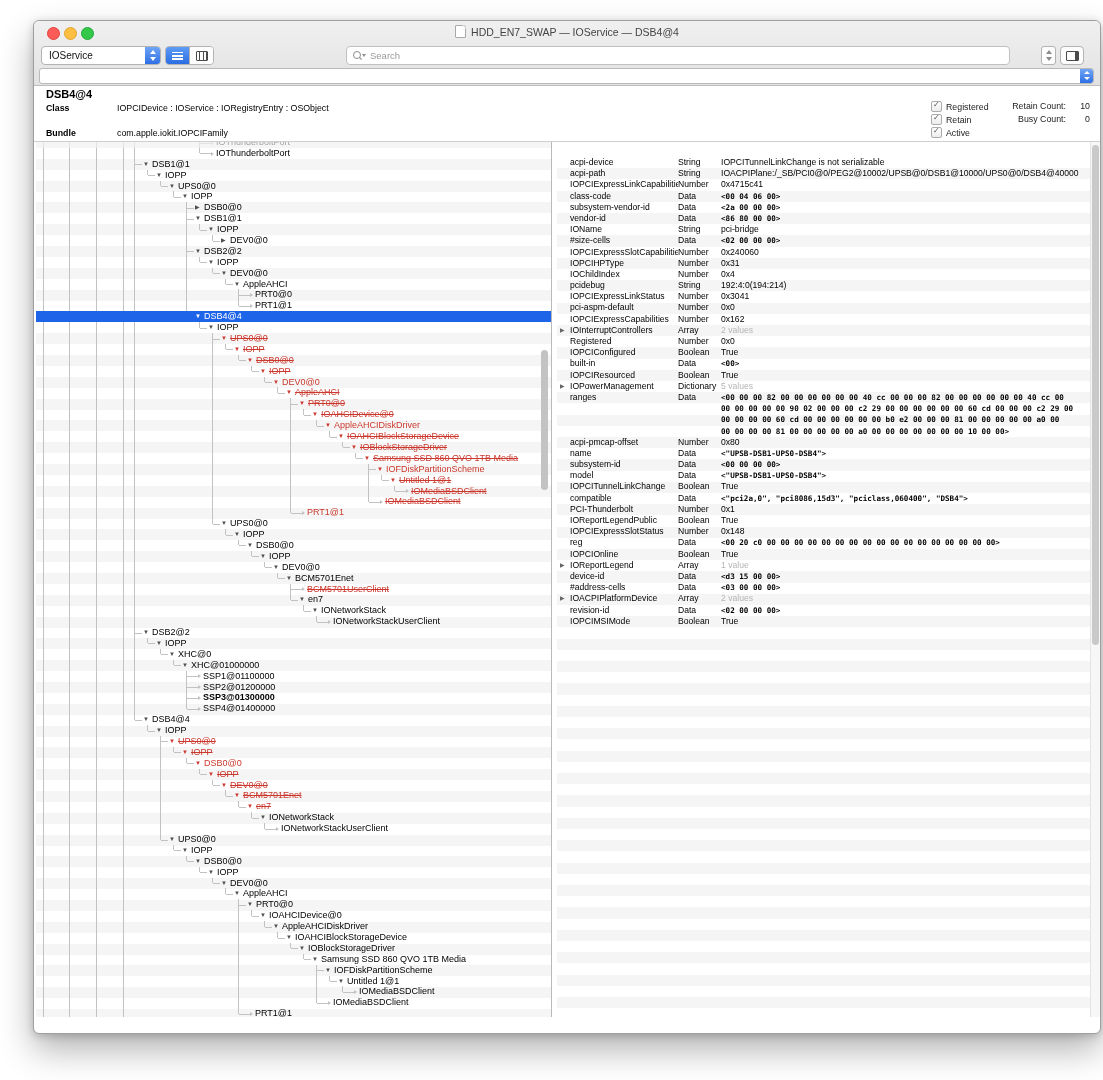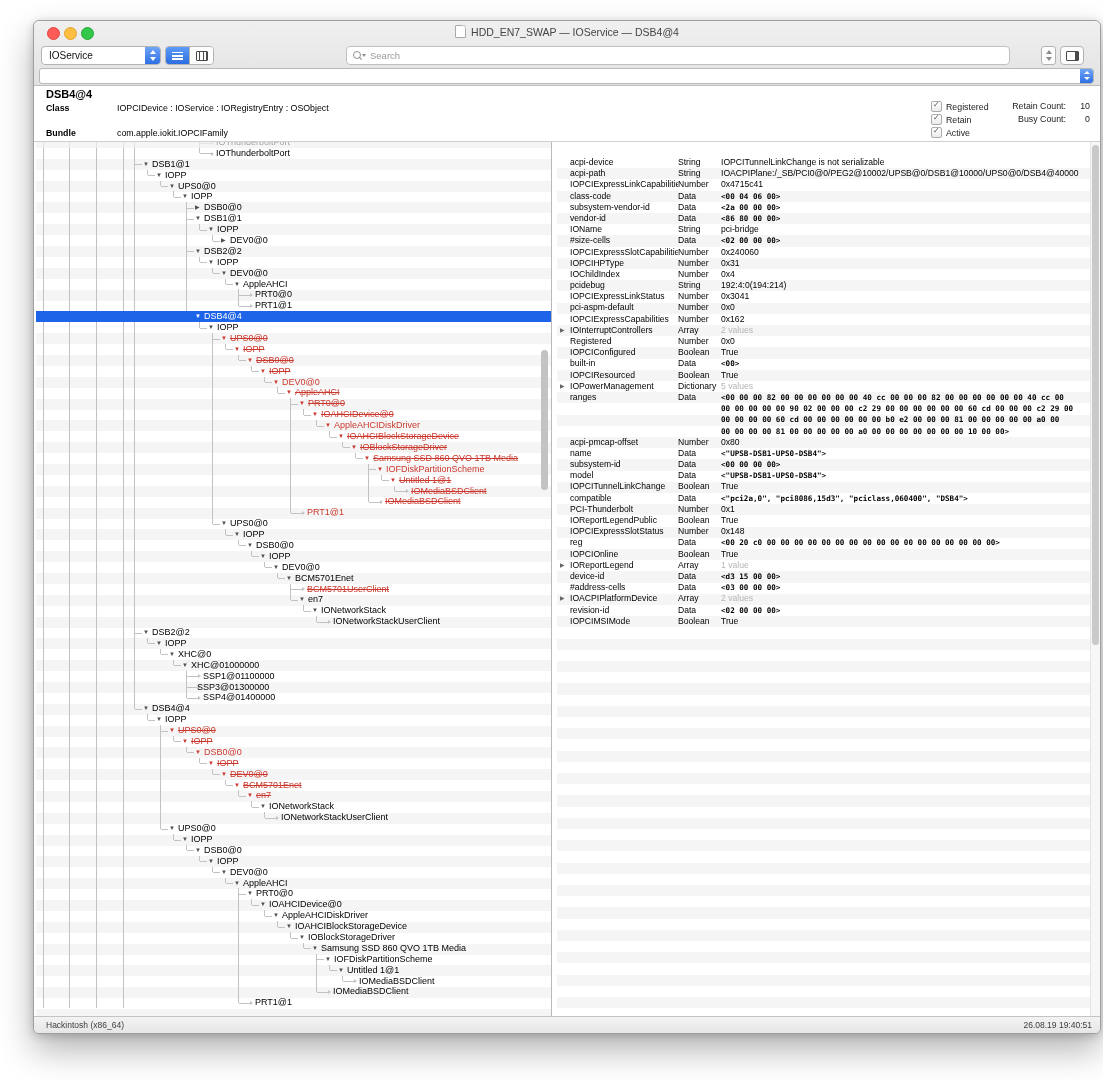--- a/index.html
+++ b/index.html
@@ -792,21 +792,33 @@
             <div class="trow">
               <div class="tg" style="left: 7px;"></div>
               <div class="tg" style="left: 33px;"></div>
               <div class="tg" style="left: 60px;"></div>
               <div class="tg" style="left: 87px;"></div>
               <div class="tg" style="left: 98px;"></div>
               <div class="tev" style="left: 150px;"></div>
               <div class="teh" style="left: 151px; width: 11px;"></div>
               <div class="tg" style="left: 150px;"></div>
               <div class="tar" style="left: 162px;"></div>
-              <span class="tlab" style="left: 161px;">SSP3@01300000</span>
+              <span class="tlab" style="left: 167px;">SSP2@01200000</span>
+            </div>
+            <div class="trow">
+              <div class="tg" style="left: 7px;"></div>
+              <div class="tg" style="left: 33px;"></div>
+              <div class="tg" style="left: 60px;"></div>
+              <div class="tg" style="left: 87px;"></div>
+              <div class="tg" style="left: 98px;"></div>
+              <div class="tev" style="left: 150px;"></div>
+              <div class="teh" style="left: 151px; width: 11px;"></div>
+              <div class="tg" style="left: 150px;"></div>
+              <div class="tar" style="left: 162px;"></div>
+              <span class="tlab" style="left: 167px; font-weight: bold;">SSP3@01300000</span>
             </div>
             <div class="trow">
               <div class="tg" style="left: 7px;"></div>
               <div class="tg" style="left: 33px;"></div>
               <div class="tg" style="left: 60px;"></div>
               <div class="tg" style="left: 87px;"></div>
               <div class="tg" style="left: 98px;"></div>
               <div class="tev" style="left: 150px;"></div>
               <div class="teh" style="left: 151px; width: 11px;"></div>
               <div class="tar" style="left: 162px;"></div>
@@ -1319,19 +1331,15 @@
               <div class="pc ptype">Boolean</div>
               <div class="pc pval">True</div>
             </div>
           </div>
         <div class="pscrolltrack">
           <div class="pscrollthumb"></div>
         </div>
       </div>
     </div>
 
-    <div class="statusbar">
-      <span class="sl">Hackintosh (x86_64)</span>
-      <span class="sr">26.08.19 19:40:51</span>
-    </div>
 
   </div>
 </div>
 
 </body></html>

